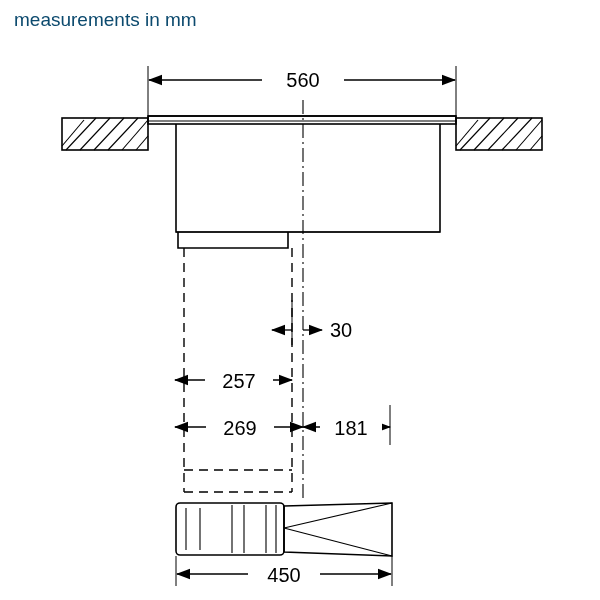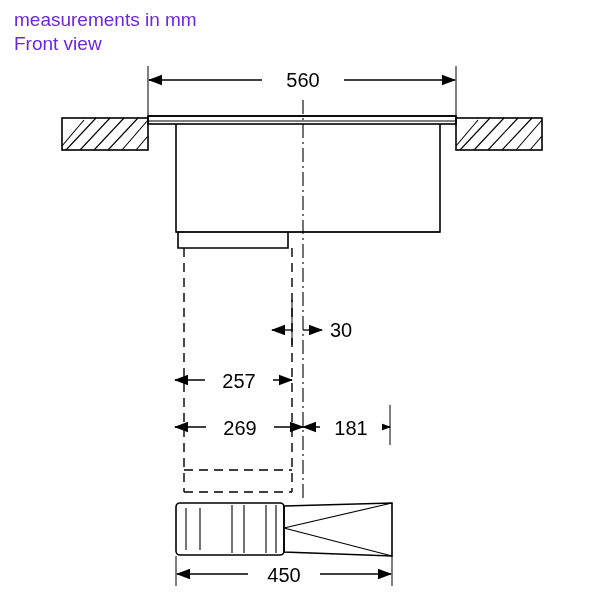--- a/index.html
+++ b/index.html
@@ -17,21 +17,21 @@
   #stage {
     position: relative;
     width: 600px;
     height: 600px;
   }
   .caption {
     position: absolute;
     left: 14px;
     font-size: 19px;
     line-height: 24px;
-    color: #6d28d9;
+    color: #0c4a6e;
     white-space: nowrap;
   }
   #caption-line1 { top: 8px; }
   #caption-line2 { top: 32px; }
 
   svg#drawing {
     position: absolute;
     left: 0;
     top: 0;
     width: 600px;
@@ -49,21 +49,20 @@
   .centerline { stroke: #000; stroke-width: 1.1; fill: none; stroke-dasharray: 14 4 2 4; }
   .dimline { stroke: #000; stroke-width: 1.3; fill: none; }
   .extline { stroke: #000; stroke-width: 1.0; fill: none; }
 </style>
 </head>
 <body>
 
 <div id="stage">
 
   <div class="caption" id="caption-line1">measurements in mm</div>
-  <div class="caption" id="caption-line2">Front view</div>
 
   <svg id="drawing" viewBox="0 0 600 600">
 
     <defs>
       <marker id="arrowR" viewBox="0 0 12 12" refX="11" refY="6" markerWidth="11" markerHeight="11" orient="auto">
         <path d="M 0 1.5 L 12 6 L 0 10.5 z" fill="#000"></path>
       </marker>
       <marker id="arrowL" viewBox="0 0 12 12" refX="1" refY="6" markerWidth="11" markerHeight="11" orient="auto">
         <path d="M 12 1.5 L 0 6 L 12 10.5 z" fill="#000"></path>
       </marker>

